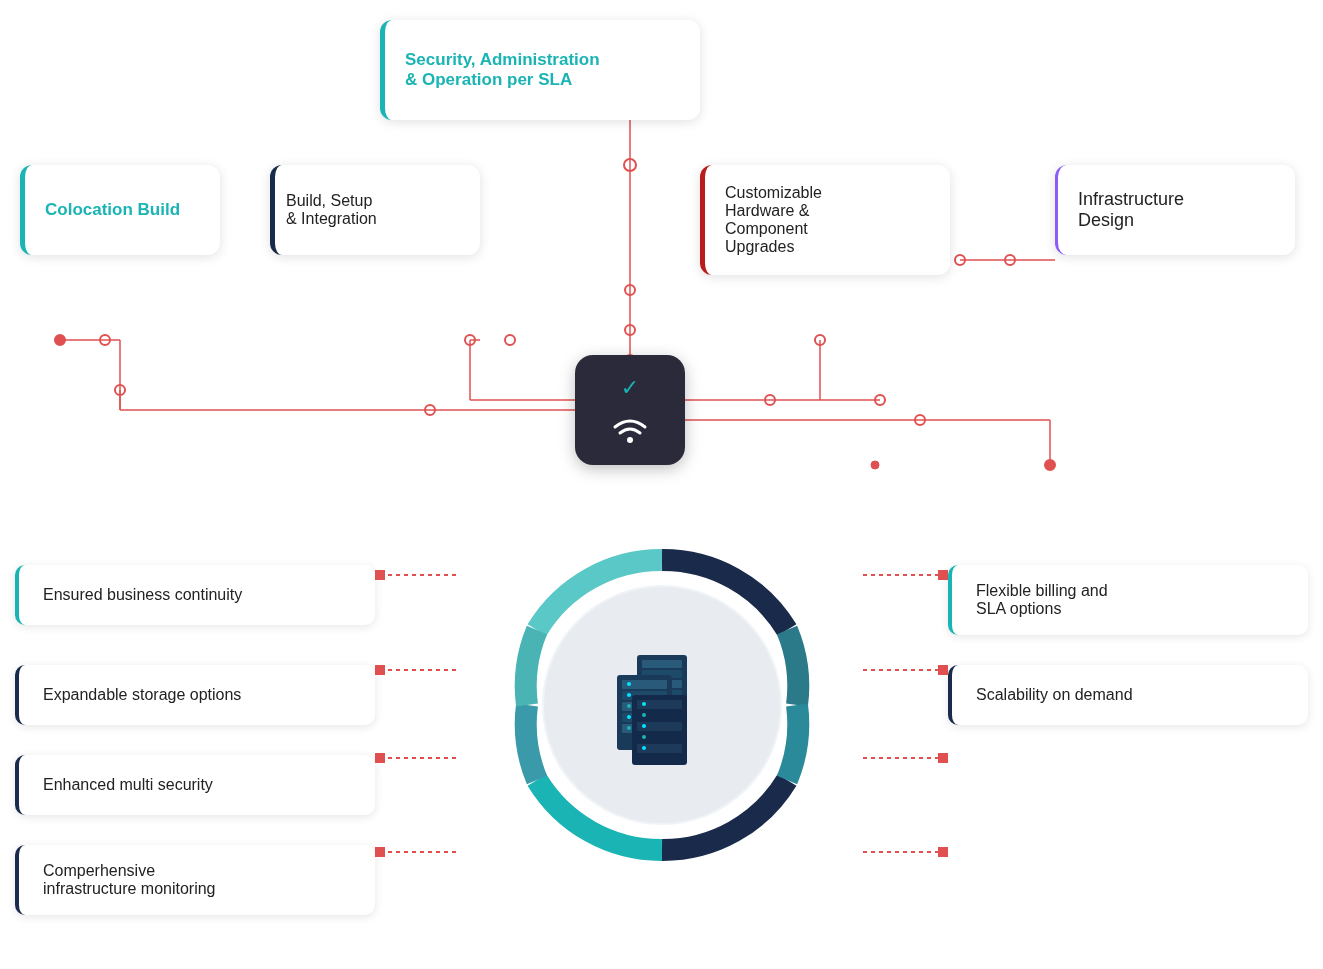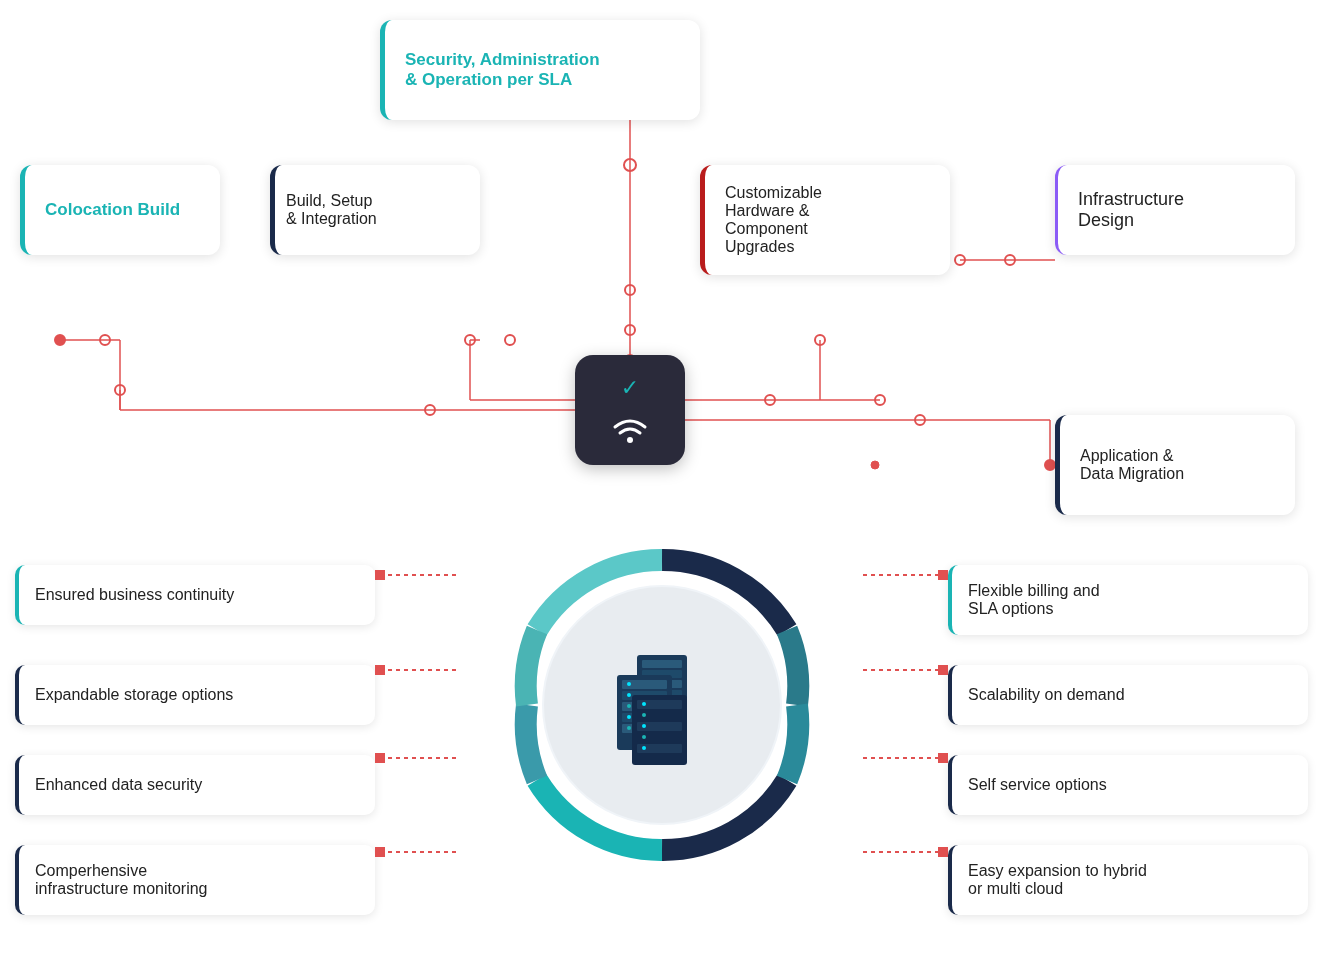--- a/index.html
+++ b/index.html
@@ -129,21 +129,21 @@
       height: 570px;
       pointer-events: none;
     }
 
     
     .benefit-box {
       position: absolute;
       background: #fff;
       border-radius: 10px;
       box-shadow: 0 2px 10px rgba(0,0,0,0.10);
-      padding: 14px 16px;
+      padding: 14px 24px;
       font-size: 16px;
       font-weight: 500;
       color: #222;
       display: flex;
       align-items: center;
       width: 350px;
       min-height: 60px;
     }
 
     .benefit-box-accent-cyan {
@@ -244,24 +244,20 @@
 Hardware &amp;
 Component
 Upgrades</span>
   </div>
 
   <div class="box box-infra">
     <span style="white-space:pre-line;">Infrastructure
 Design</span>
   </div>
 
-  <div class="box box-migration">
-    <span style="white-space:pre-line;">Application &amp;
-Data Migration</span>
-  </div>
 
   <div class="device-icon">
     <div class="device-check">✓</div>
     <svg width="50" height="38" viewBox="0 0 50 38">
       <path d="M25 30 Q25 30 25 30" fill="white"></path>
 
       <path d="M10 20 Q25 8 40 20" stroke="white" stroke-width="3" fill="none" stroke-linecap="round"></path>
       <path d="M15 26 Q25 18 35 26" stroke="white" stroke-width="3" fill="none" stroke-linecap="round"></path>
       <circle cx="25" cy="33" r="3" fill="white"></circle>
     </svg>
@@ -329,45 +325,38 @@
 
   <div class="benefit-box benefit-box-accent-cyan bb-ensured" style="position:absolute; top:565px; left:15px; width:360px;">
     <span>Ensured business continuity</span>
   </div>
 
   <div class="benefit-box benefit-box-accent-dark bb-expandable" style="position:absolute; top:665px; left:15px; width:360px;">
     <span>Expandable storage options</span>
   </div>
 
   <div class="benefit-box benefit-box-accent-dark bb-enhanced" style="position:absolute; top:755px; left:15px; width:360px;">
-    <span>Enhanced data security</span>
+    <span>Enhanced multi security</span>
   </div>
 
   <div class="benefit-box benefit-box-accent-dark bb-comprehensive" style="position:absolute; top:845px; left:15px; width:360px; min-height:70px;">
     <span style="white-space:pre-line;">Comperhensive
 infrastructure monitoring</span>
   </div>
 
   <div class="benefit-box benefit-box-accent-cyan" style="position:absolute; top:565px; right:15px; width:360px; min-height:70px;">
     <span style="white-space:pre-line;">Flexible billing and
 SLA options</span>
   </div>
 
   <div class="benefit-box benefit-box-accent-dark" style="position:absolute; top:665px; right:15px; width:360px;">
     <span>Scalability on demand</span>
   </div>
 
-  <div class="benefit-box benefit-box-accent-dark" style="position:absolute; top:755px; right:15px; width:360px;">
-    <span>Self service options</span>
-  </div>
-
-  <div class="benefit-box benefit-box-accent-dark" style="position:absolute; top:845px; right:15px; width:360px; min-height:70px;">
-    <span style="white-space:pre-line;">Easy expansion to hybrid
-or multi cloud</span>
-  </div>
+
 
   <svg style="position:absolute;top:540px;left:0;width:1323px;height:440px;pointer-events:none;">
 
     <line x1="380" y1="35" x2="460" y2="35" stroke="#e05050" stroke-width="2" stroke-dasharray="4,4"></line>
     <rect x="375" y="30" width="10" height="10" fill="#e05050"></rect>
 
     <line x1="380" y1="130" x2="460" y2="130" stroke="#e05050" stroke-width="2" stroke-dasharray="4,4"></line>
     <rect x="375" y="125" width="10" height="10" fill="#e05050"></rect>
 
     <line x1="380" y1="218" x2="460" y2="218" stroke="#e05050" stroke-width="2" stroke-dasharray="4,4"></line>

